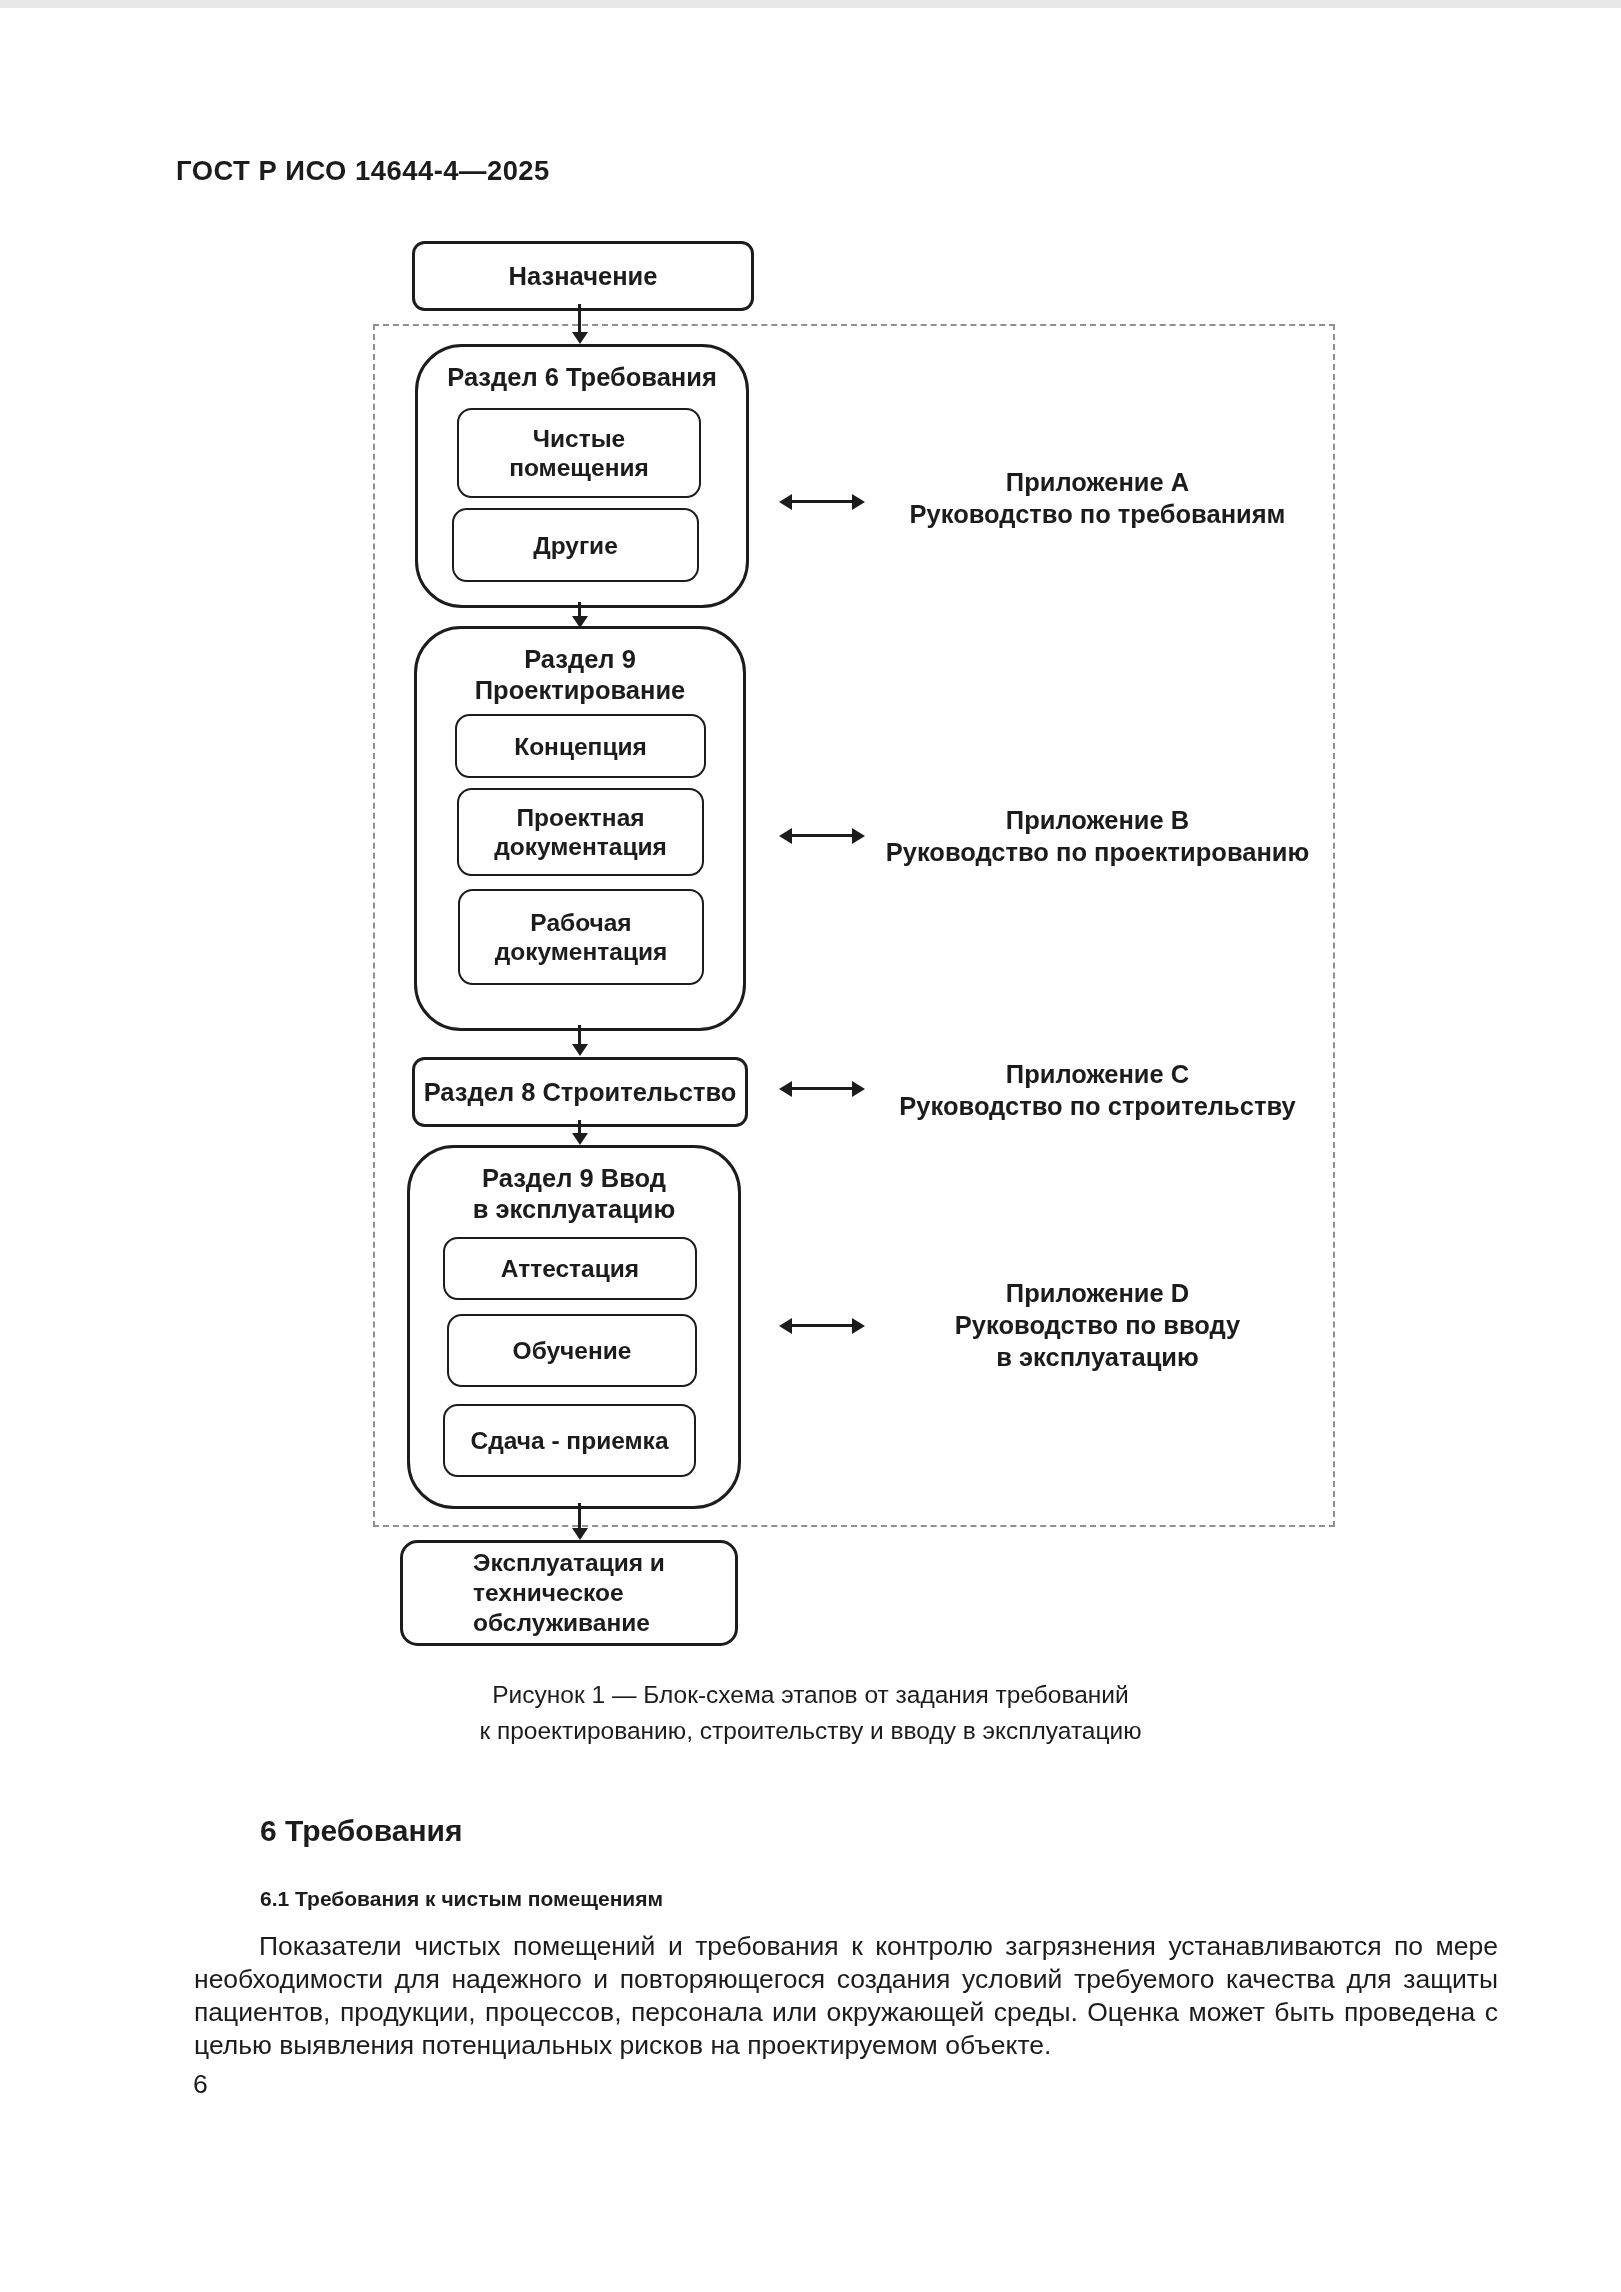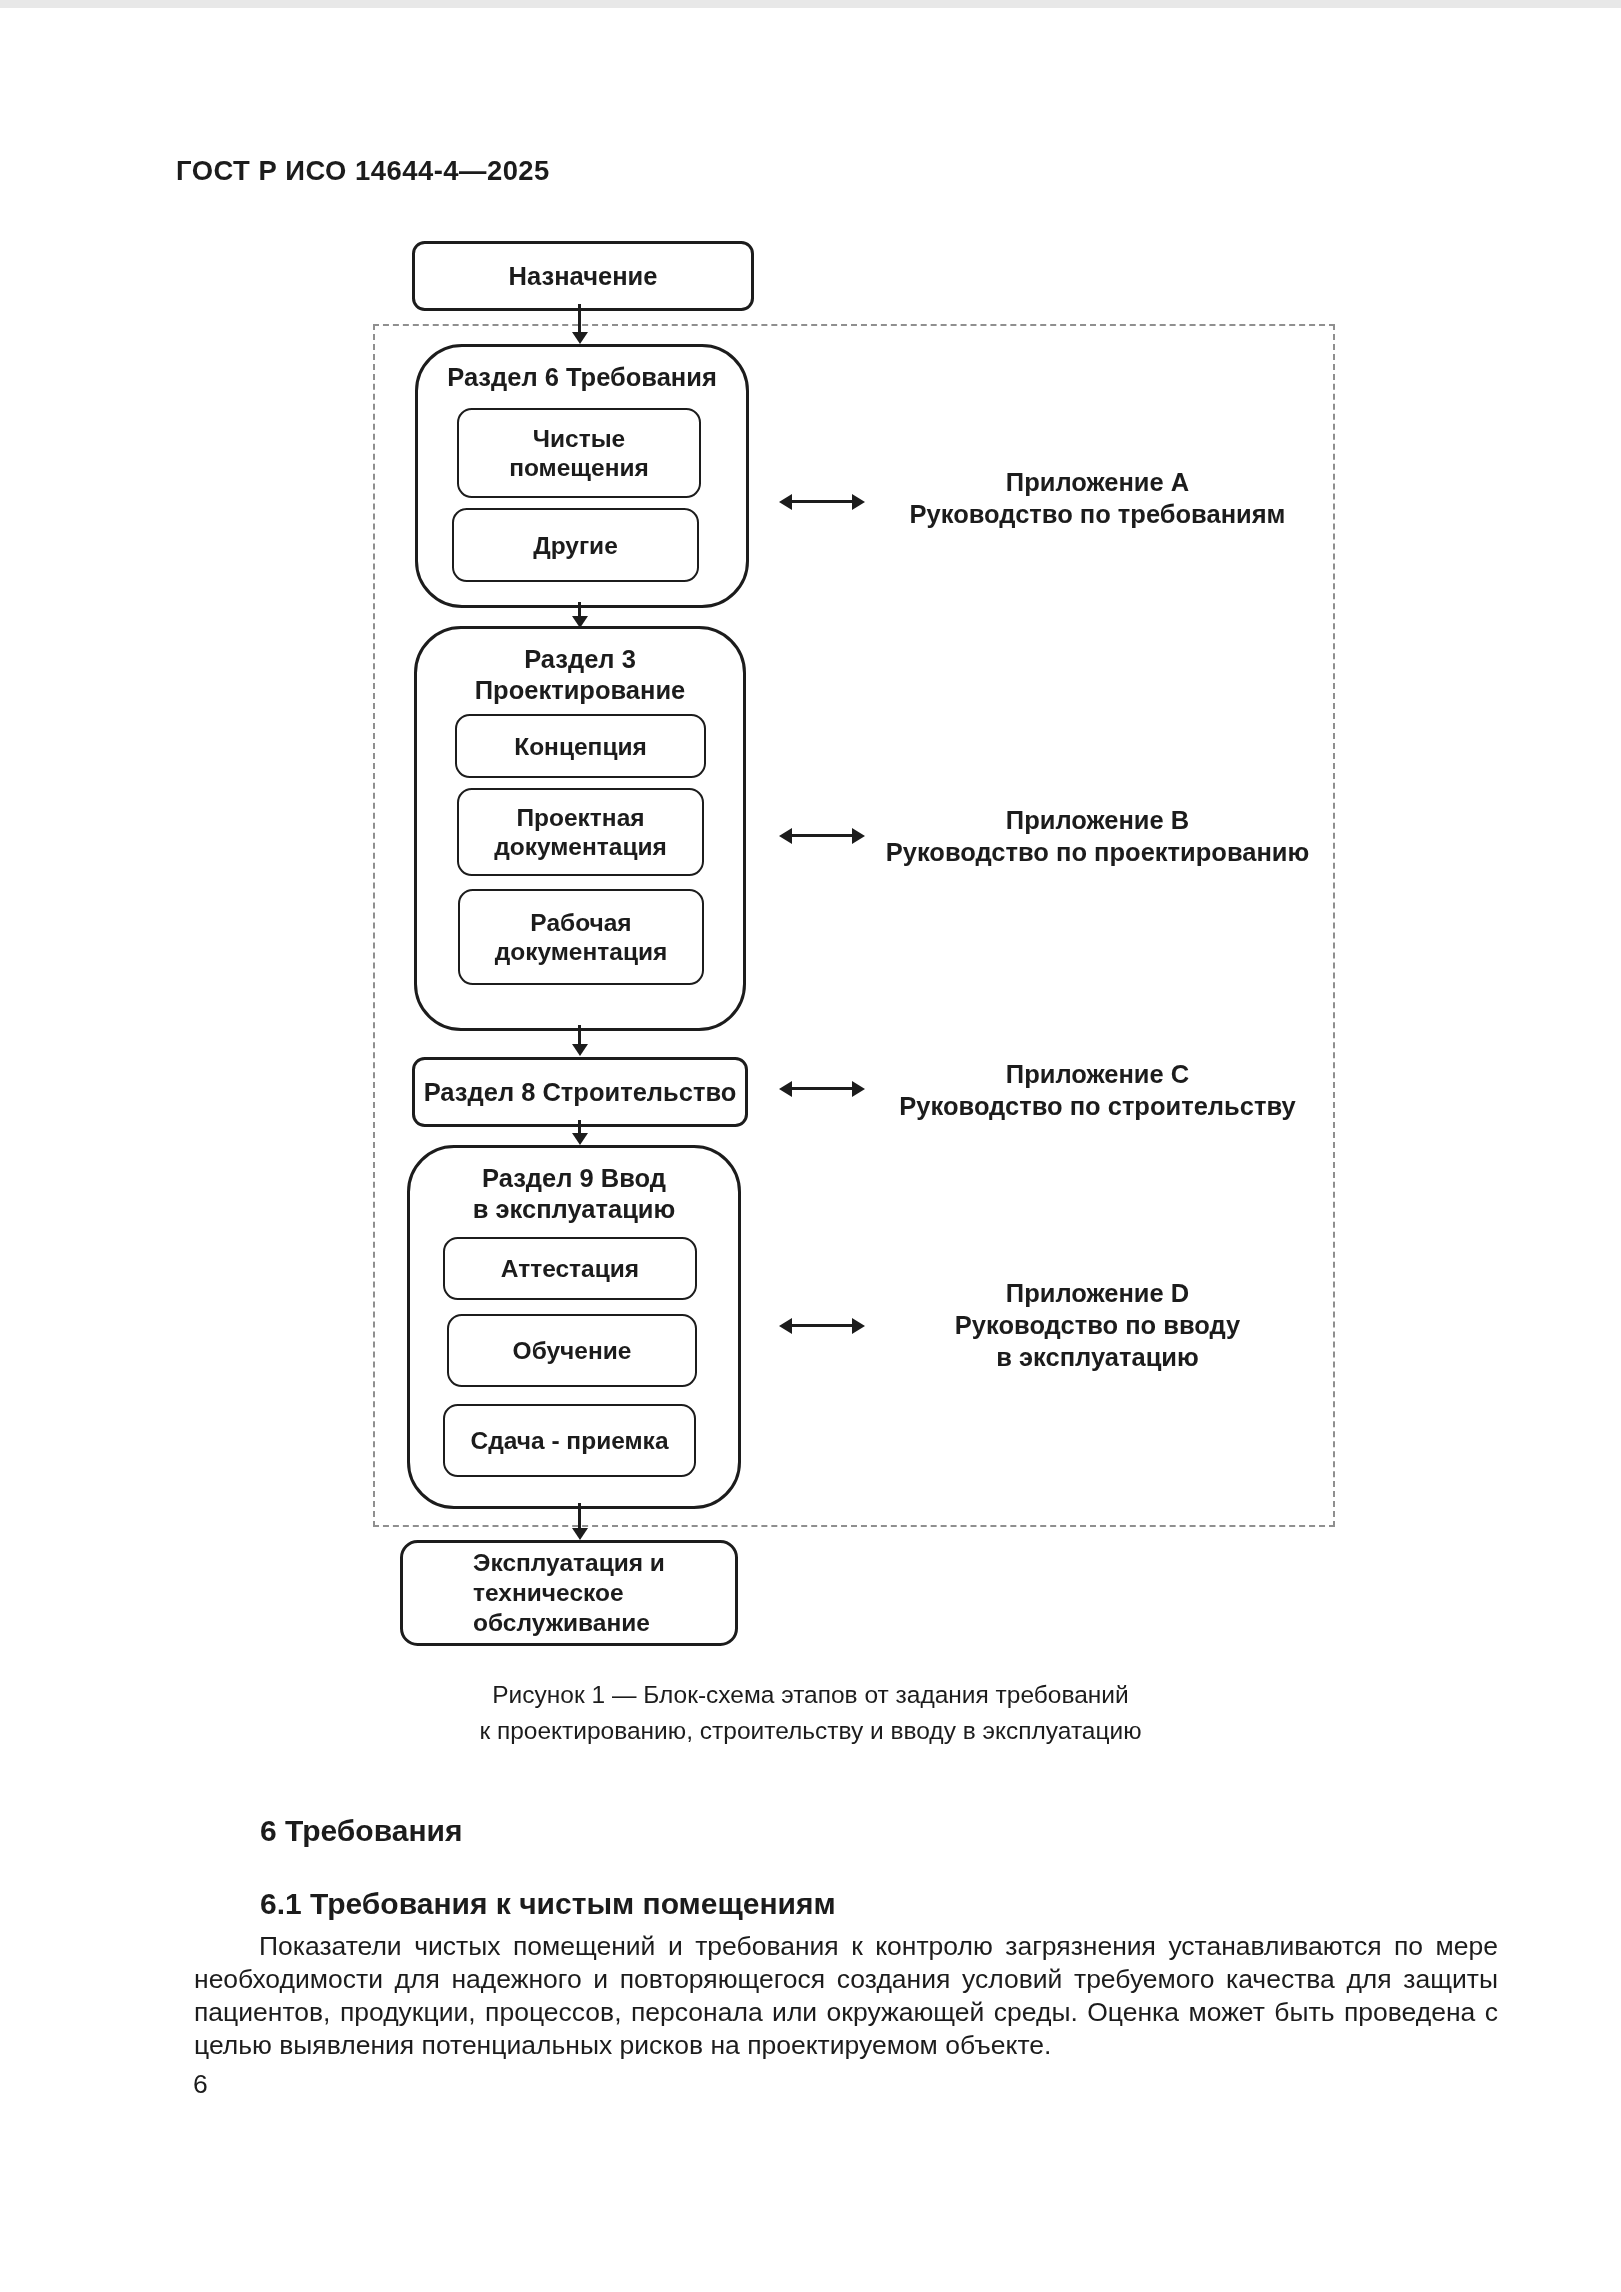--- a/index.html
+++ b/index.html
@@ -45,21 +45,21 @@
 
   .annex{
     position:absolute;left:867px;width:461px;text-align:center;
     font-weight:700;font-size:25.5px;line-height:32px;white-space:pre-line;
   }
   .fig-caption{
     position:absolute;left:245px;top:1669px;width:1131px;text-align:center;
     font-size:24.5px;line-height:36px;white-space:pre-line;
   }
   .sec-heading{position:absolute;left:260px;top:1806px;font-size:30px;font-weight:700;}
-  .sec-subheading{position:absolute;left:260px;top:1879px;font-size:30px;font-weight:700;}
+  .sec-subheading{position:absolute;left:260px;top:1879px;font-size:21px;font-weight:700;}
   .body-para{
     position:absolute;left:194px;top:1922px;width:1304px;
     font-size:26.5px;line-height:33px;text-align:justify;text-indent:65px;
   }
   .page-number{position:absolute;left:193px;top:2061px;font-size:26.5px;}
 </style>
 </head>
 <body>
 
 <div class="page">
@@ -83,21 +83,21 @@
 помещения</div>
       <div class="ibox" style="left:34px;top:161px;width:243px;height:70px;">Другие</div>
     </div>
 
     <div class="varrow" style="left:571px;top:594px;height:25.5px;">
       <div class="sh"></div>
       <div class="hd"></div>
     </div>
 
     <div class="sec" style="left:414px;top:618px;width:326px;height:399px;">
-      <div class="stitle">Раздел 3
+      <div class="stitle">Раздел 9
 Проектирование</div>
       <div class="ibox" style="left:38px;top:85px;width:247px;height:60px;">Концепция</div>
       <div class="ibox" style="left:40px;top:159px;width:243px;height:84px;">Проектная
 документация</div>
       <div class="ibox" style="left:41px;top:260px;width:242px;height:92px;text-align:center;">Рабочая
 документация</div>
     </div>
 
     <div class="varrow" style="left:571px;top:1017px;height:31px;">
       <div class="sh"></div>

